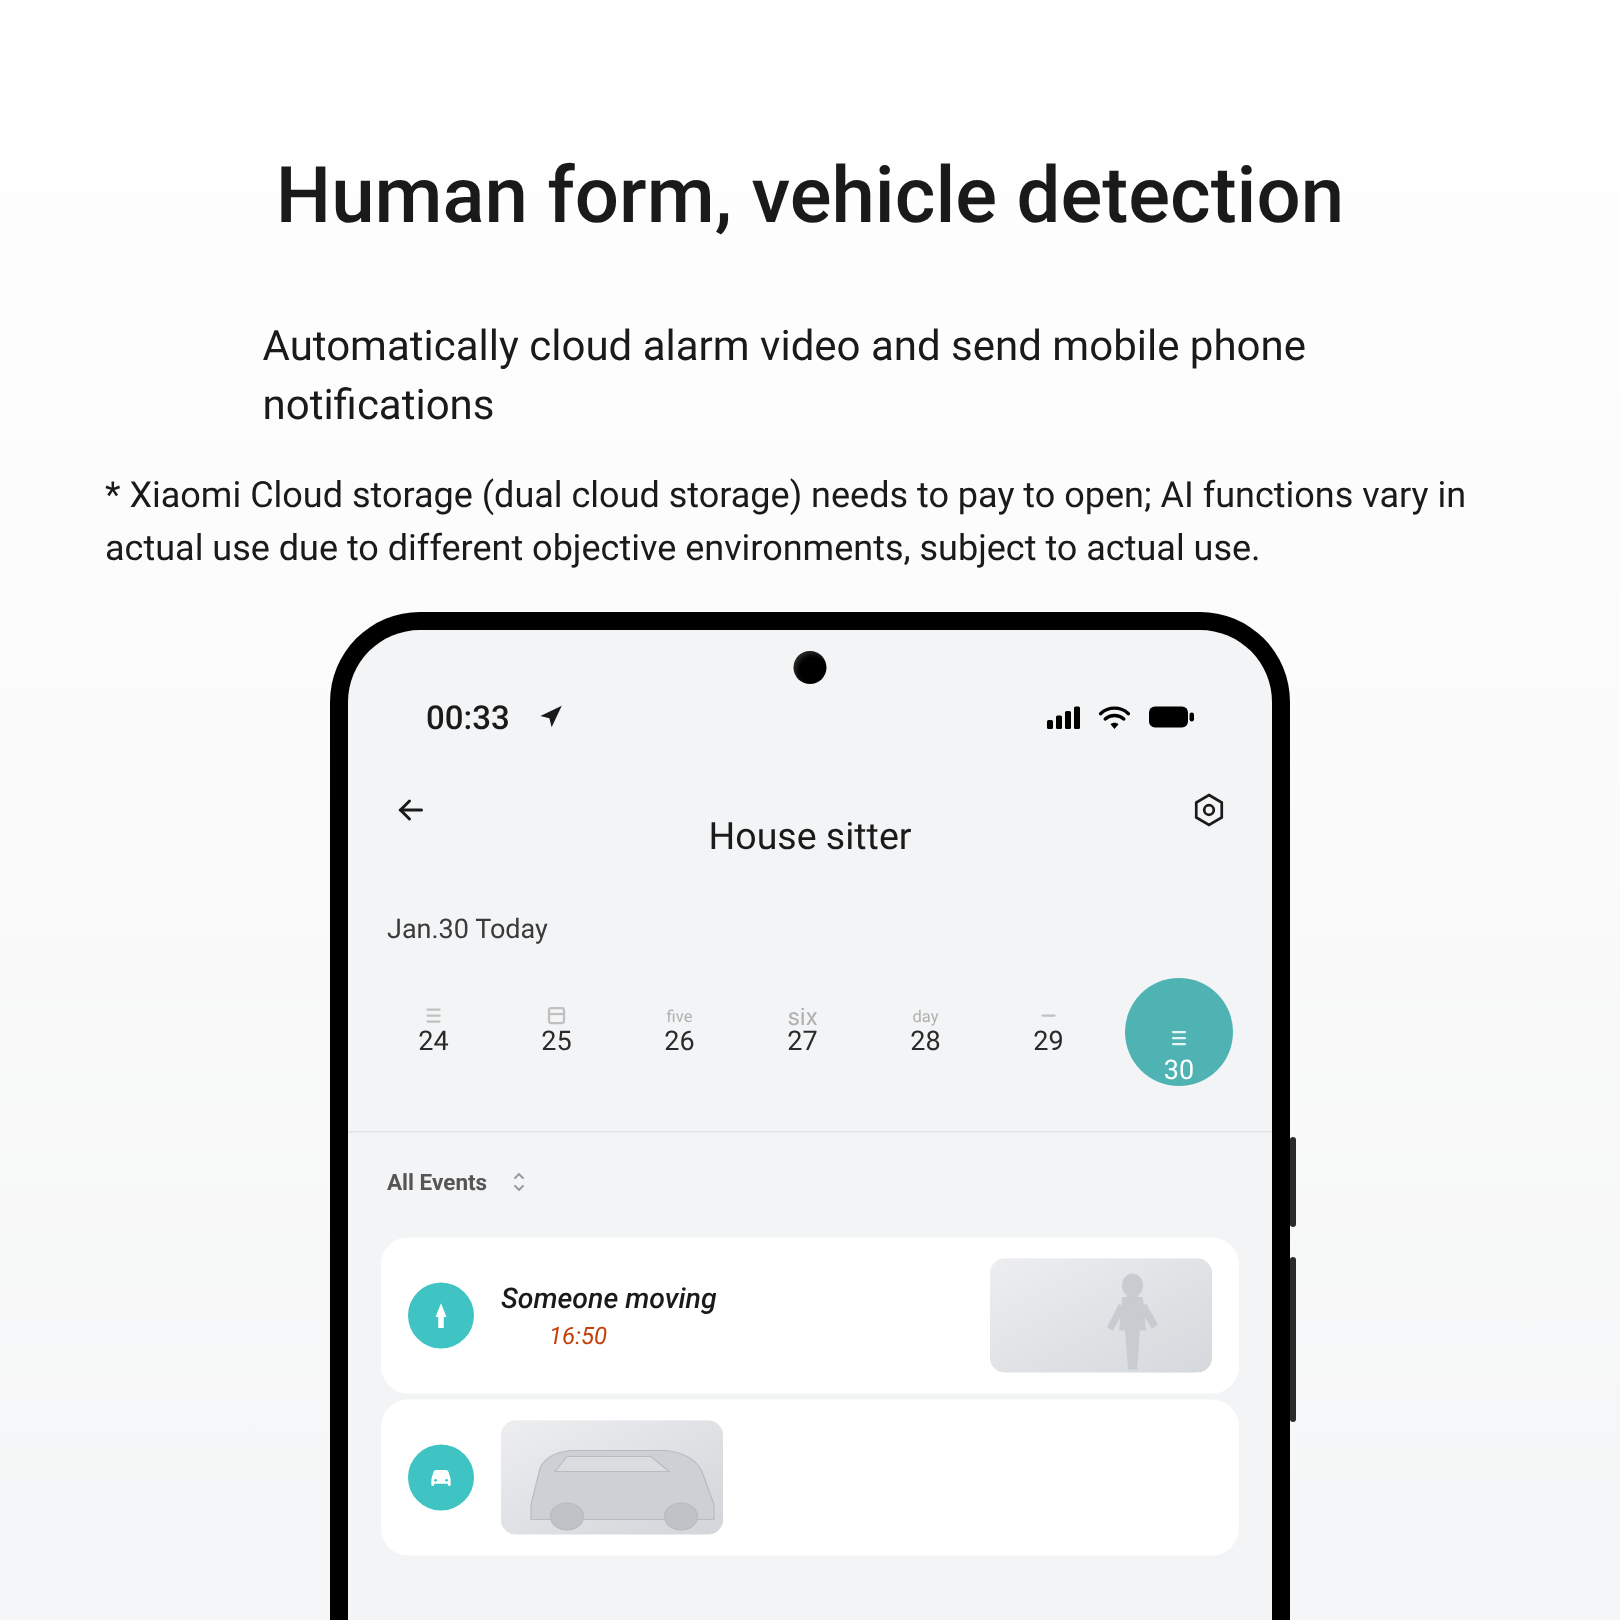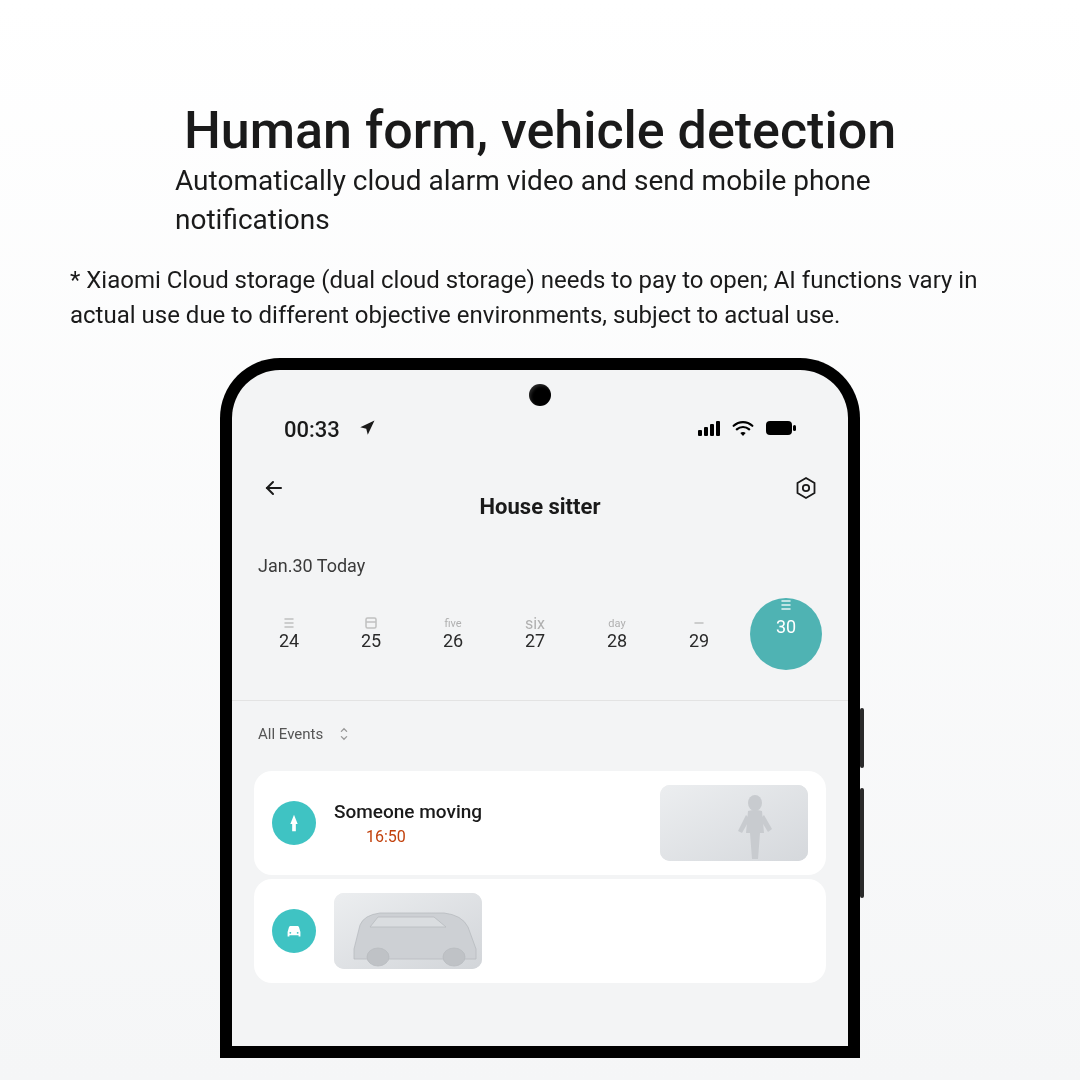--- a/index.html
+++ b/index.html
@@ -10,20 +10,21 @@
   font-family: -apple-system, BlinkMacSystemFont, "Segoe UI", Roboto, sans-serif;
   color: #1a1a1a;
   overflow: hidden;
 }
 .page { padding: 70px 70px 0 70px; }
 .headline {
   text-align: center;
   font-size: 52px;
   font-weight: 500;
   margin-top: 30px;
+  margin-bottom: 50px;
 }
 .sub {
   font-size: 28px;
   font-weight: 400;
   padding: 0 105px;
   margin-bottom: 24px;
   line-height: 1.4;
 }
 .note {
   font-size: 24px;
@@ -74,21 +75,21 @@
   box-shadow: inset 2px 2px 3px rgba(255,255,255,0.15);
 }
 .sb-right { display: flex; align-items: center; gap: 12px; }
 .sb-right svg { height: 16px; }
 .appbar {
   display: flex;
   align-items: center;
   justify-content: space-between;
   padding: 12px 8px 8px 8px;
 }
-.appbar-title { font-size: 22px; font-weight: 700; margin-top: 32px; }
+.appbar-title { font-size: 25px; font-weight: 400; margin-top: 32px; }
 .back svg, .settings svg { width: 24px; height: 24px; }
 .date-label {
   font-size: 18px;
   color: #3a3a3a;
   margin: 28px 0 22px 4px;
 }
 .calendar {
   display: flex;
   justify-content: space-between;
   align-items: center;
@@ -103,36 +104,36 @@
   gap: 0;
 }
 .cal-top { font-size: 12px; color: #b0b0b0; height: 14px; display:flex; align-items:center; }
 .cal-top svg { width: 14px; height: 14px; }
 .cal-num { font-size: 18px; color: #2a2a2a; }
 .cal-day.selected {
   background: #4fb3b3;
   border-radius: 50%;
   width: 72px;
   height: 72px;
-  justify-content: flex-start;
+  justify-content: flex-end;
   gap: 4px;
 }
 .cal-day.selected .cal-top { color: #e5f4f4; }
 .cal-day.selected .cal-top svg { stroke: #e5f4f4; }
 .cal-day.selected .cal-num { color: #ffffff; }
 .divider { height: 1px; background: #e3e3e3; margin: 0 -22px; }
 .filter {
   display: flex;
   align-items: center;
   gap: 14px;
   margin: 24px 0 28px 4px;
 }
-.filter-label { font-size: 15px; color: #555; }
+.filter-label { font-size: 15px; color: #555; font-weight: bold; }
 .filter svg { width: 14px; height: 14px; }
-.cards { display: flex; flex-direction: column; gap: 4px; }
+.cards { display: flex; flex-direction: column; gap: 4px; font-style: italic; }
 .card {
   background: #fff;
   border-radius: 18px;
   padding: 16px 18px;
   display: flex;
   align-items: center;
   gap: 18px;
   height: 104px;
 }
 .card-icon {

